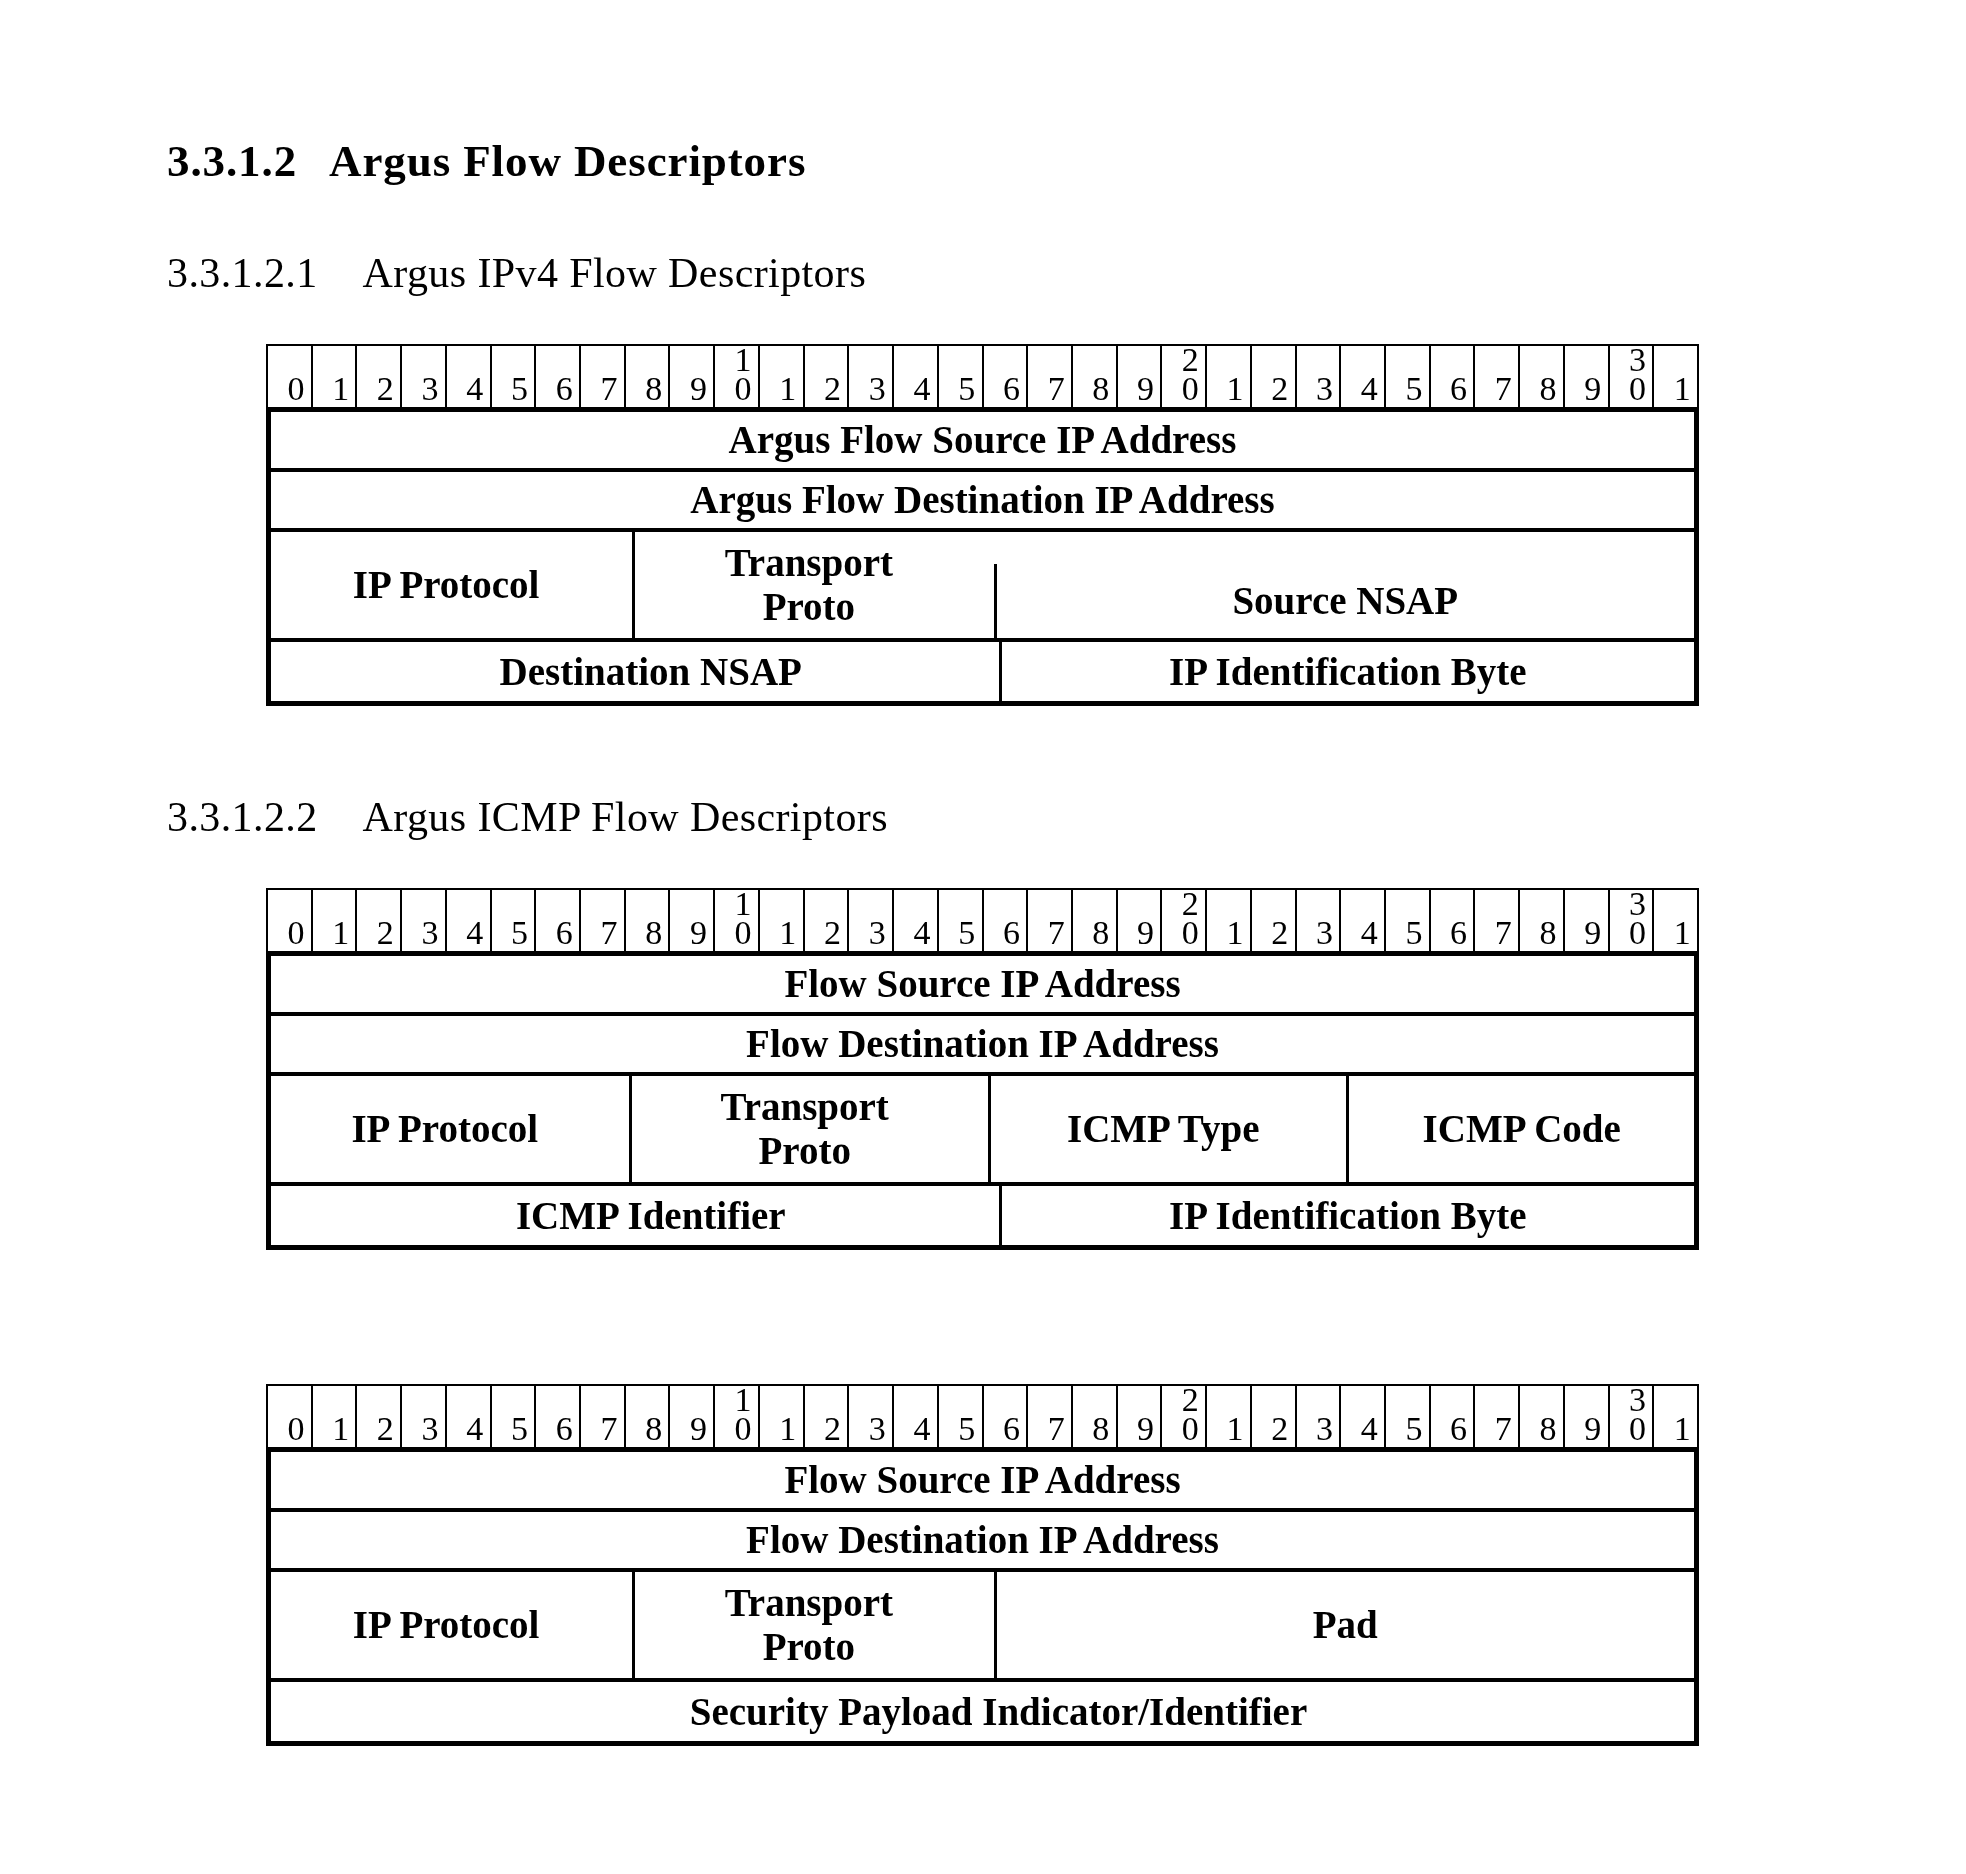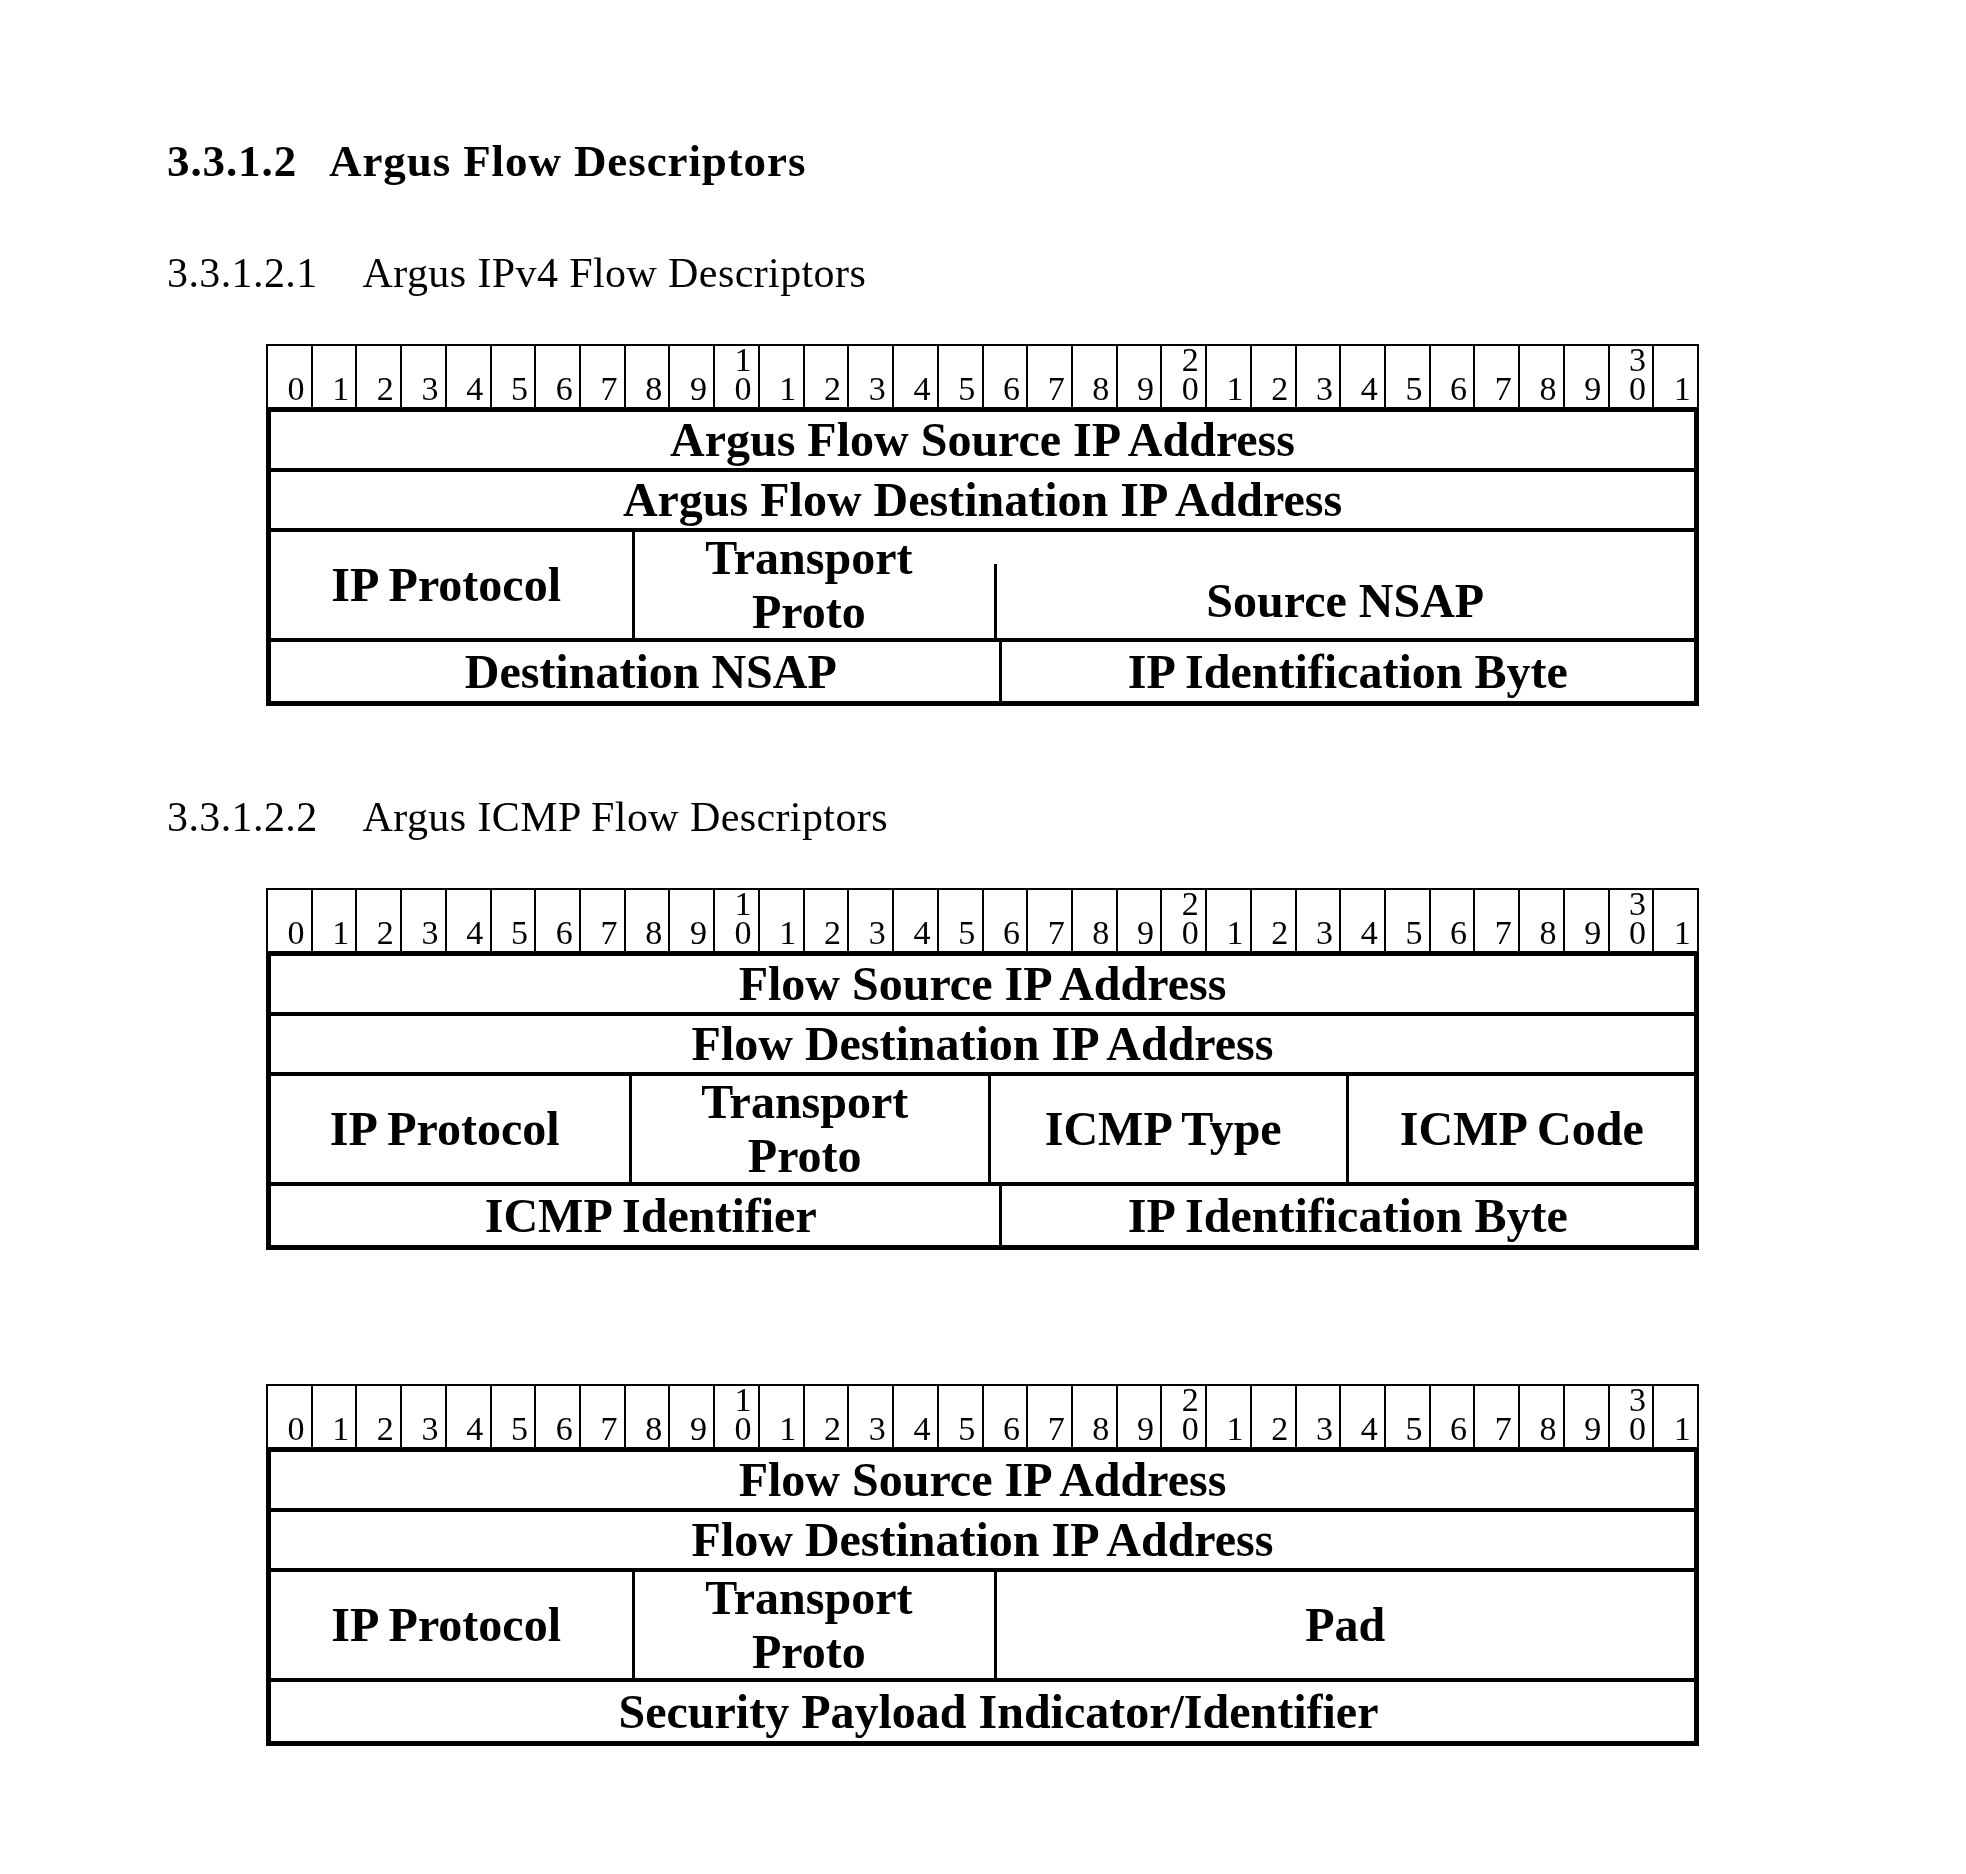--- a/index.html
+++ b/index.html
@@ -42,21 +42,21 @@
   .ruler-cell:first-child { border-left:none; }
 
   .tbl-body { border:5.4px solid #000; box-sizing:border-box; }
   .field-row { display:flex; height:56px; border-top:4.5px solid #000; }
   .field-row:first-child { border-top:none; }
   .field-row.tall { height:106px;gap:11px; }
   .field-row:last-child { height:59px;padding-left:32px; }
   .field-cell {
     box-sizing:border-box; border-left:3.6px solid #000;
     display:flex; align-items:center; justify-content:center;
-    font-weight:700; font-size:48px; line-height:1.12;
+    font-weight:700; font-size:39px; line-height:1.12;
     text-align:center; white-space:pre-line;
   }
   .field-cell:first-child { border-left:none; }
 </style>
 </head>
 <body>
 
 <div class="page">
   <h1 class="section-heading">
     <span class="num">3.3.1.2</span><span class="title">Argus Flow Descriptors</span>

